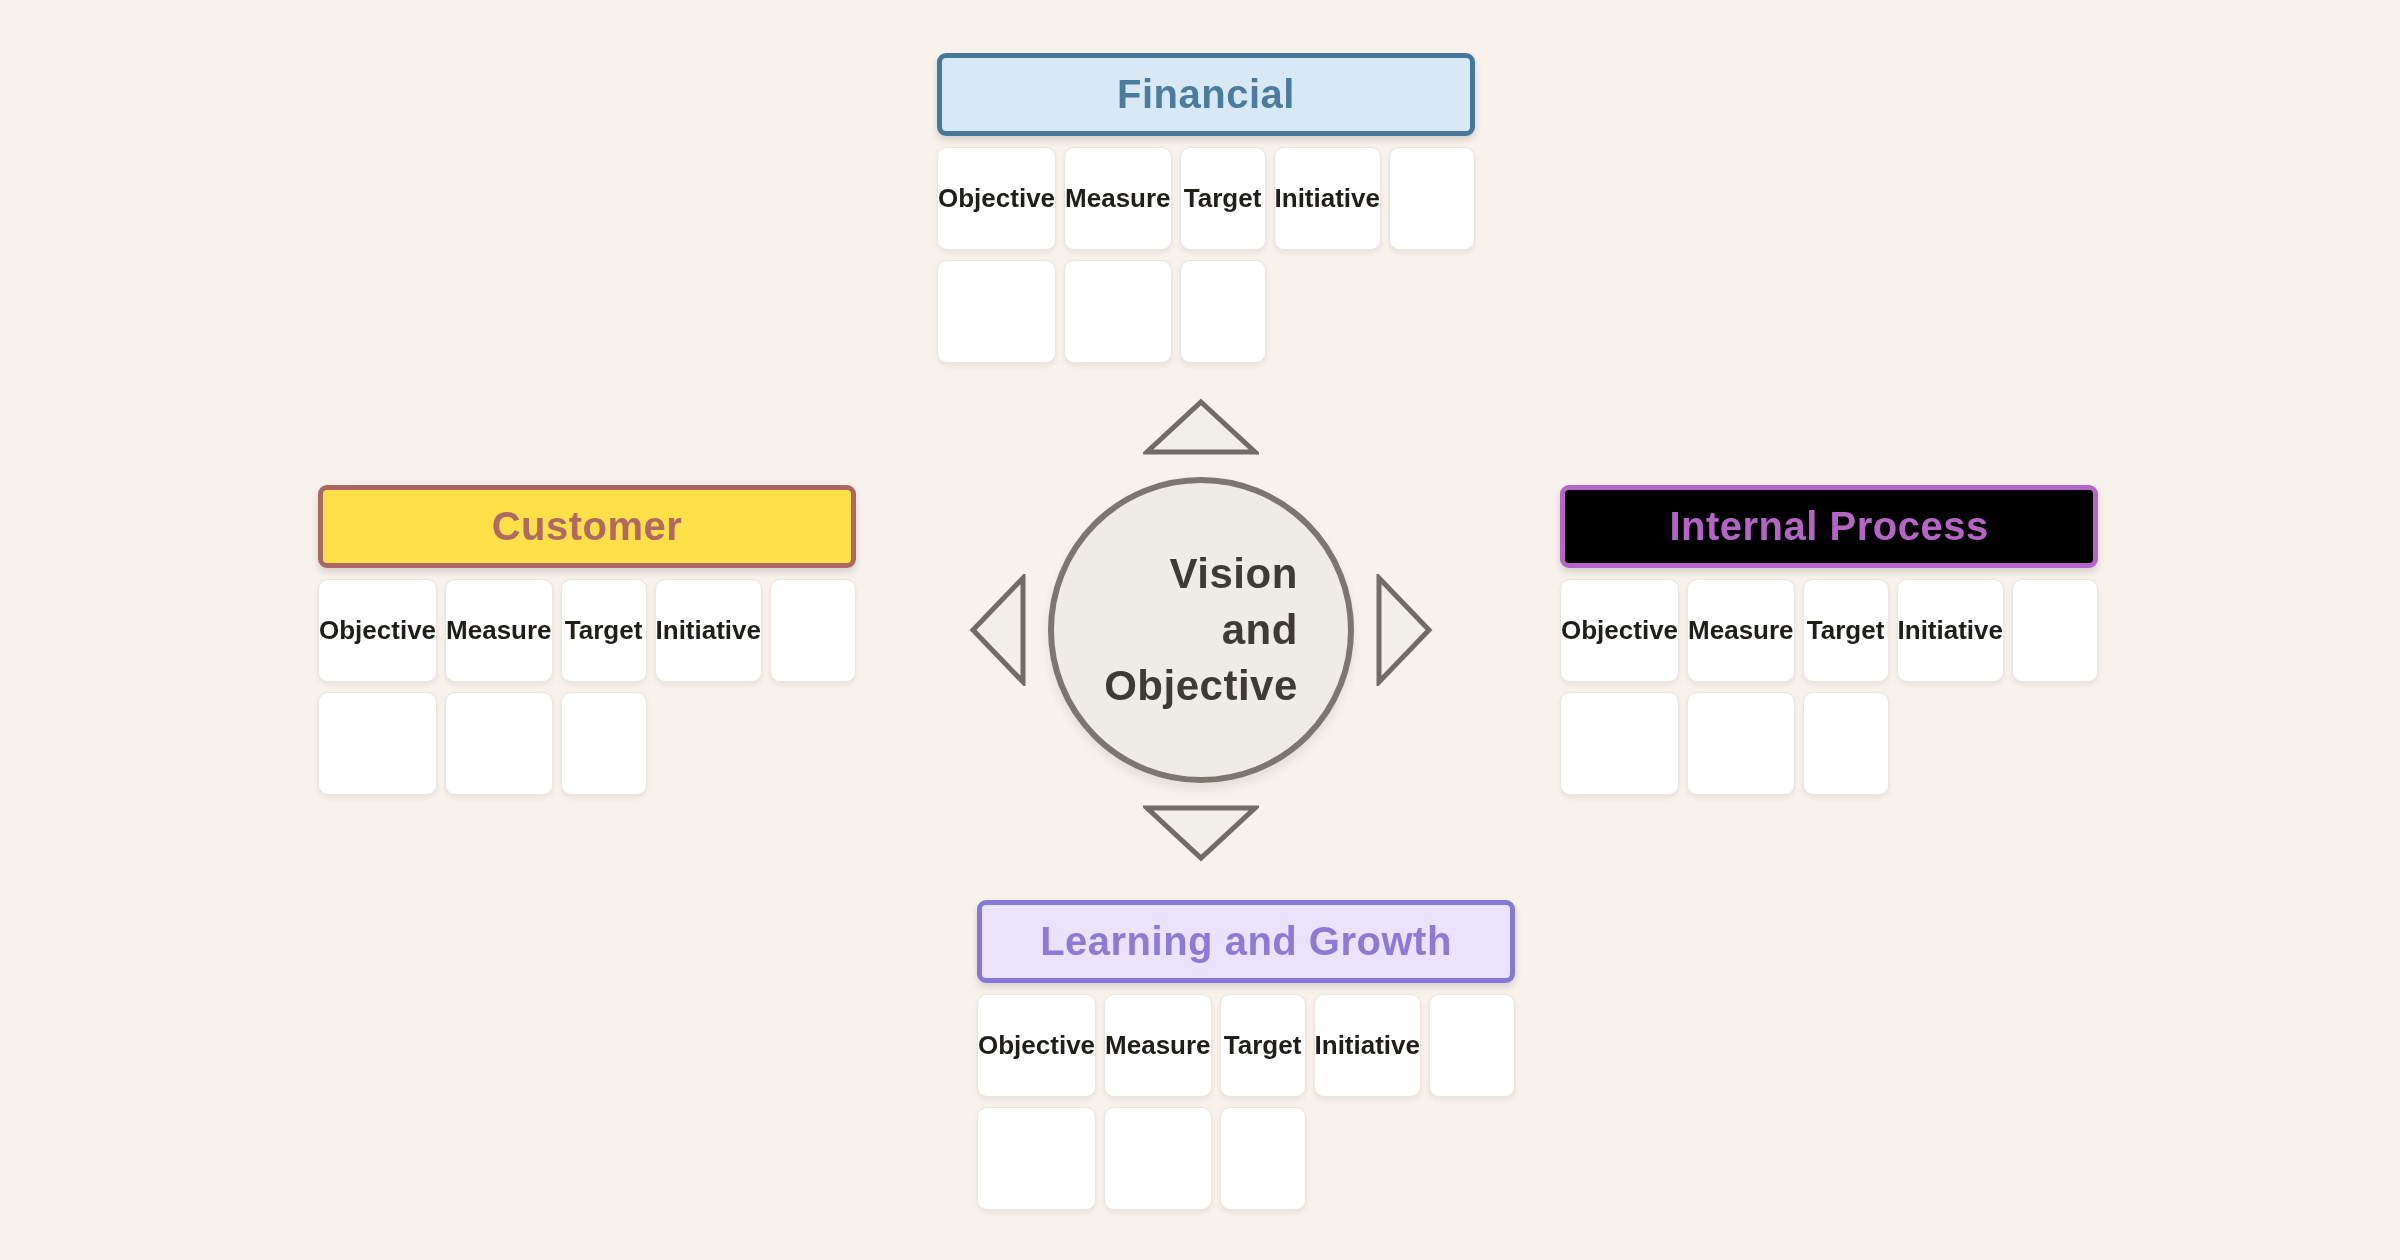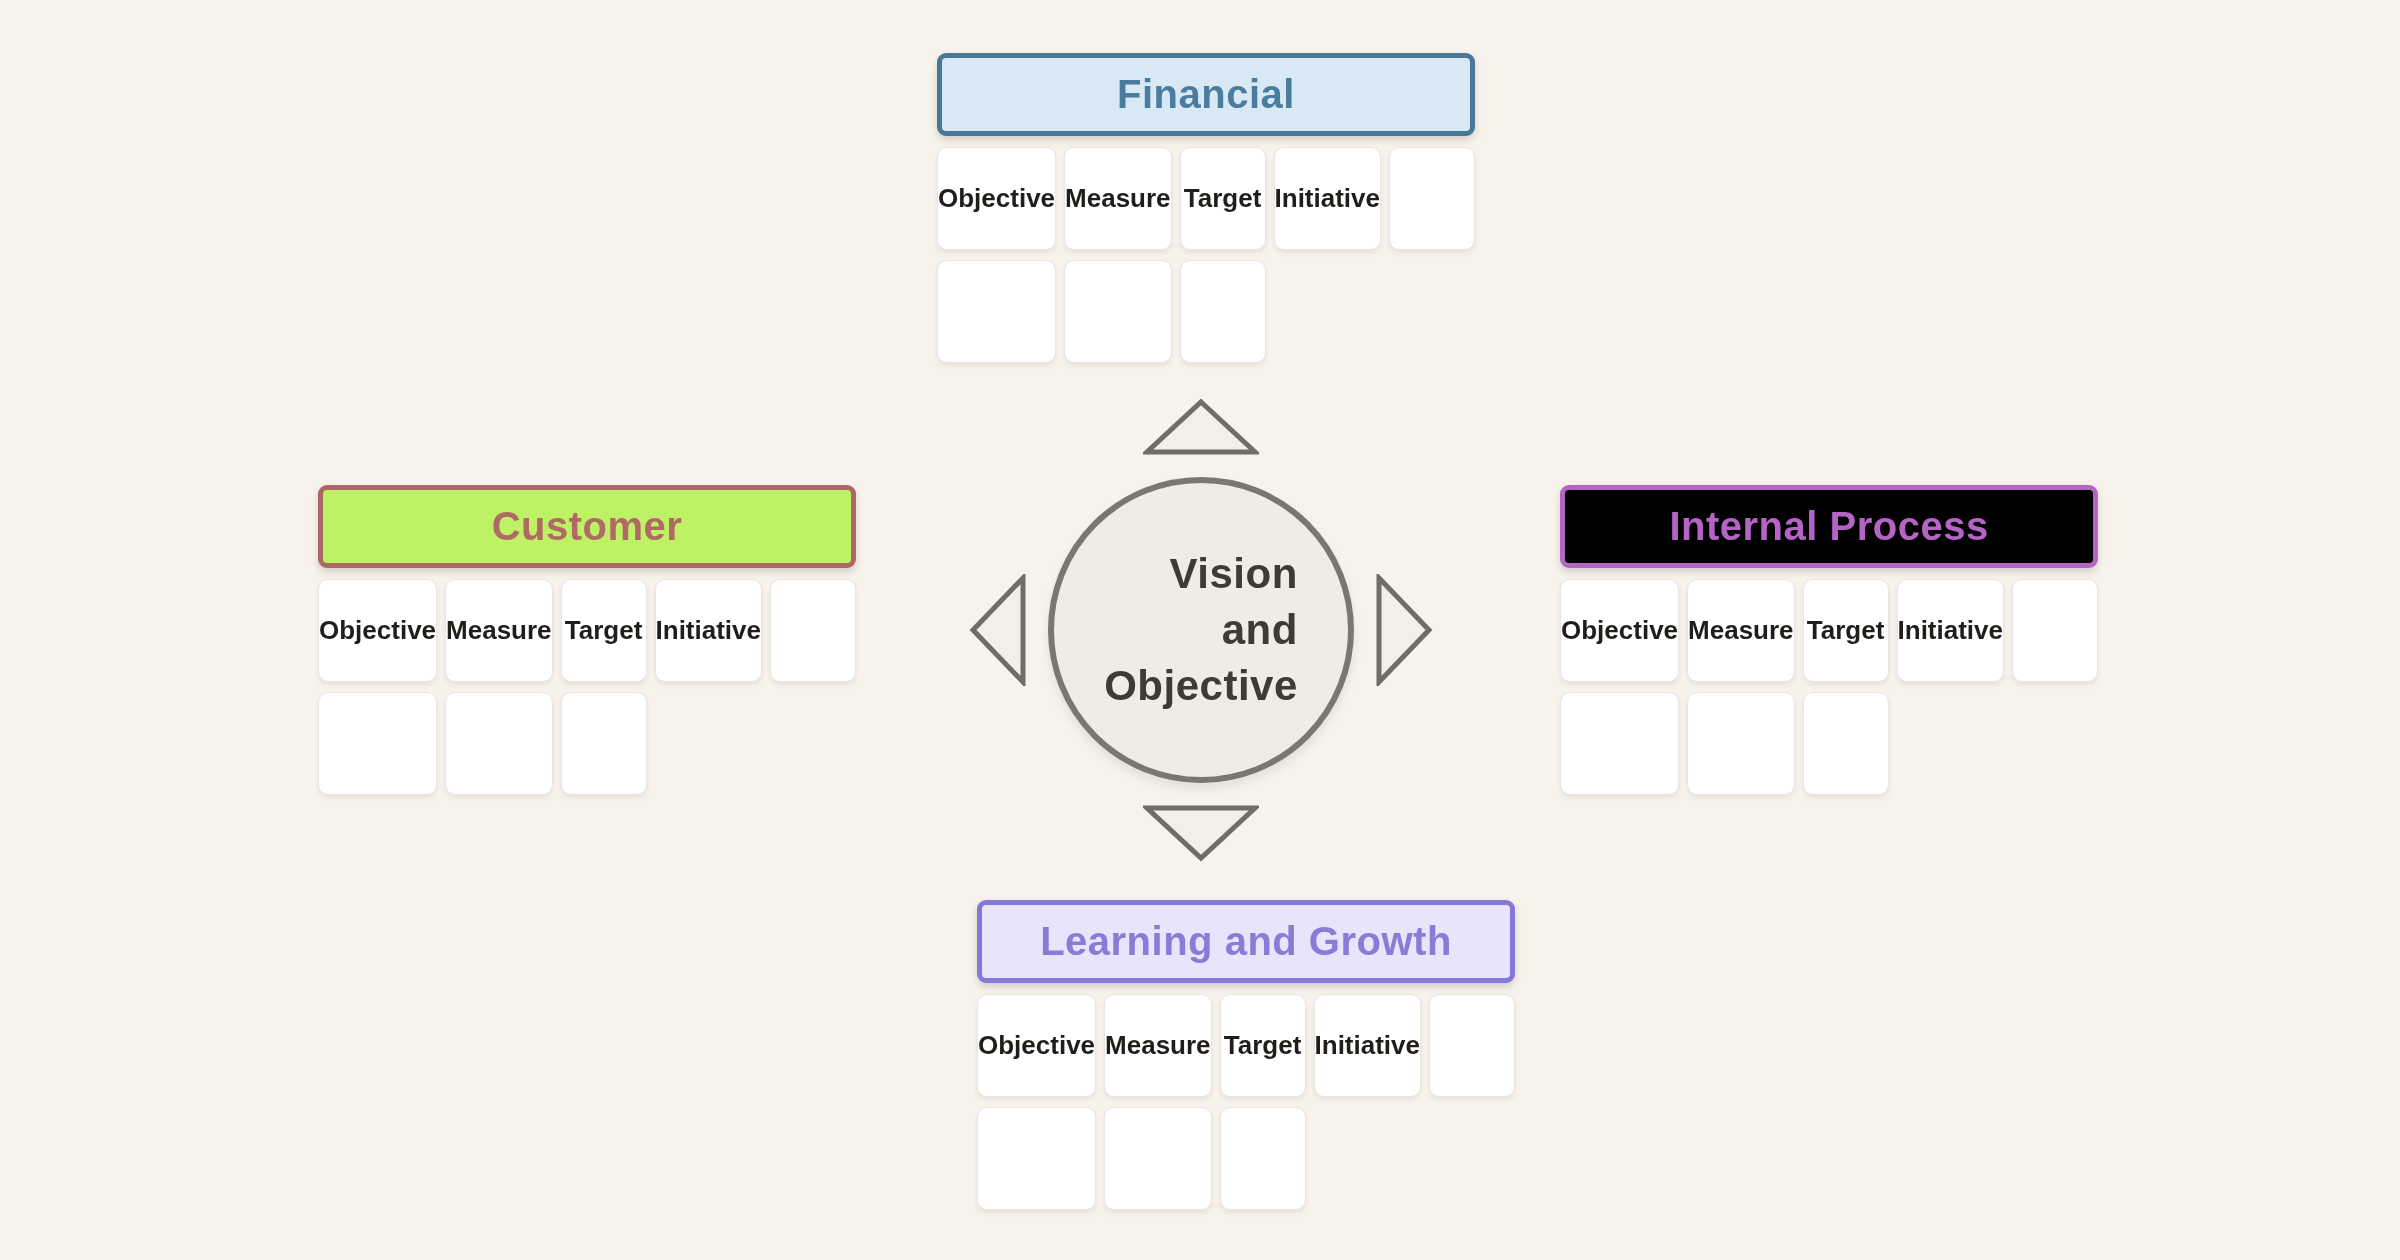--- a/index.html
+++ b/index.html
@@ -25,21 +25,21 @@
   .group-header {
     box-sizing: border-box;
     height: 83px;
     border-radius: 9px;
     display: flex; align-items: center; justify-content: center;
     font-size: 40px; font-weight: bold; letter-spacing: 0.5px;
     box-shadow: 0 4px 7px rgba(70, 55, 40, 0.18);
     margin-bottom: 11px;
   }
   .hdr-financial { background: #d8e8f4; border: 5px solid #47789a; color: #4a7d9d; }
-  .hdr-customer  { background: #bef264; border: 5px solid #ab6763; color: #b06a66; }
+  .hdr-customer  { background: #fde047; border: 5px solid #ab6763; color: #b06a66; }
   .hdr-internal  { background: #000000; border: 5px solid #b465c6; color: #b564c6; }
   .hdr-learning  { background: #e9e4fb; border: 5px solid #8678d8; color: #8b7bd7; }
 
   .group-grid {
     display: grid;
     grid-template-columns: repeat(5, 1fr);
     gap: 10px 8px;
   }
   .cell {
     box-sizing: border-box;

